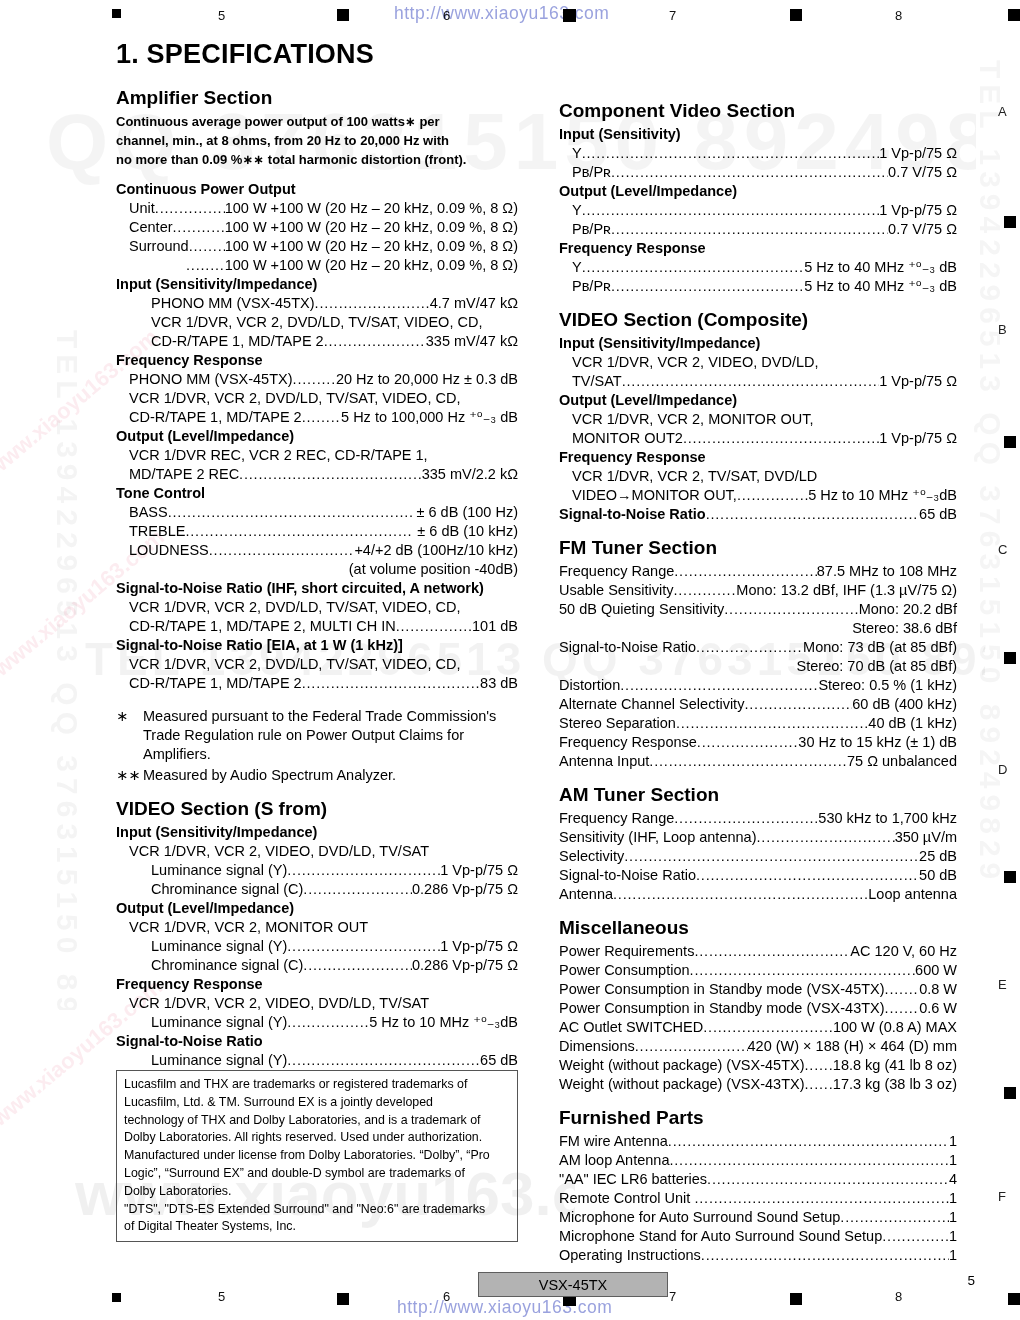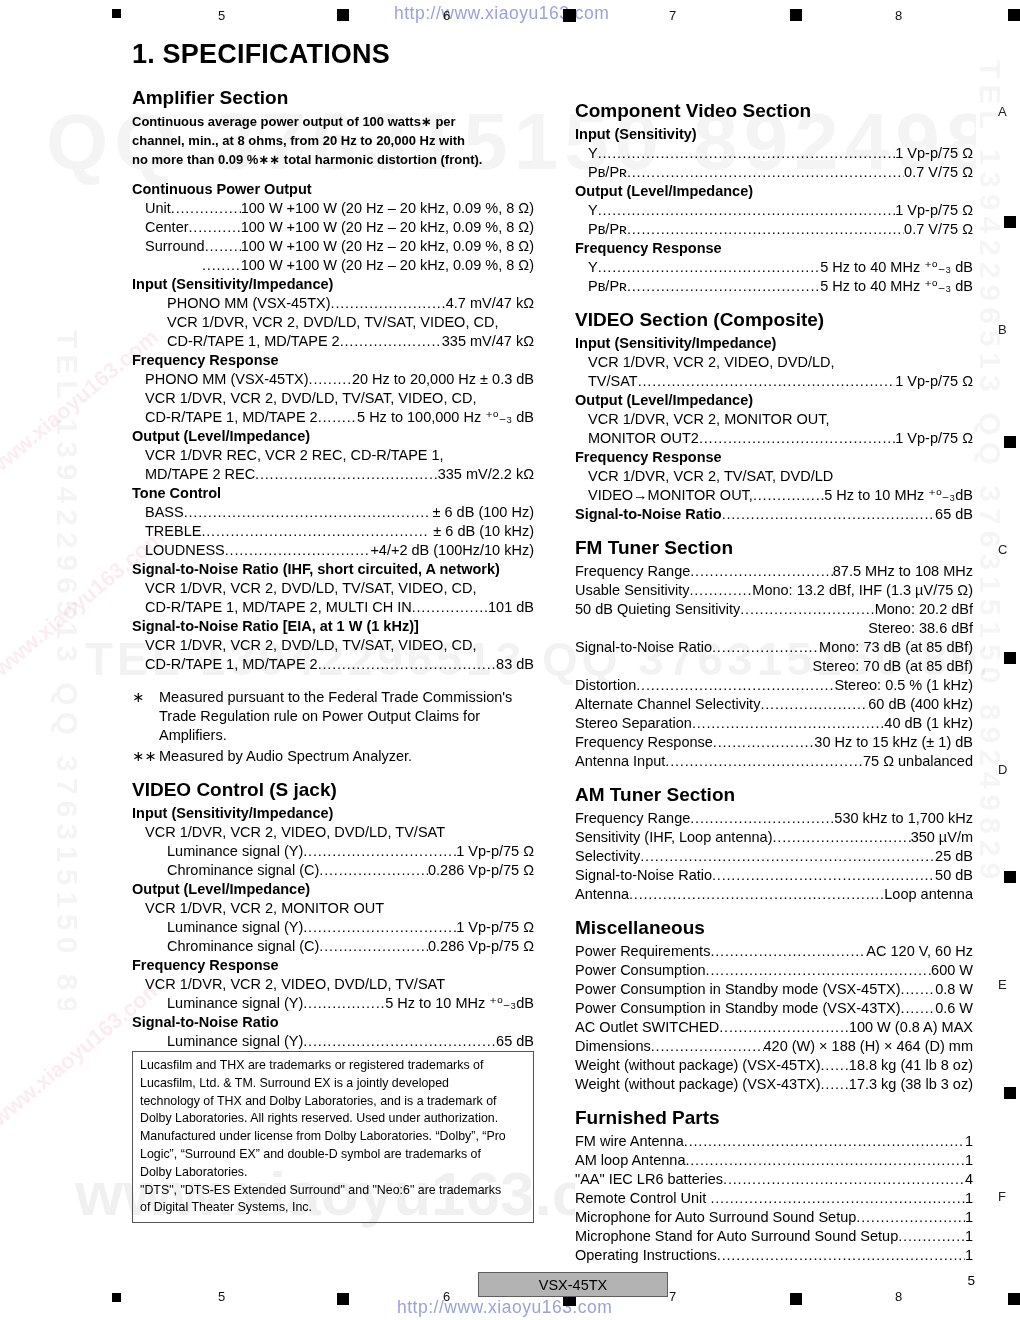--- a/index.html
+++ b/index.html
@@ -15,21 +15,21 @@
   .wm-big-bottom{left:75px;top:1158px;width:500px;font-size:62px;font-weight:bold;color:rgba(0,0,0,0.06);}
   .wm-vert{writing-mode:vertical-rl;font-size:30px;font-weight:bold;color:rgba(60,60,60,0.055);letter-spacing:6px;}
   .wm-vert-left{left:50px;top:330px;height:680px;}
   .wm-vert-right{left:973px;top:60px;height:1130px;color:rgba(60,60,60,0.05);}
   .wm-pink{font-size:22px;font-weight:bold;color:rgba(232,105,140,0.13);transform:rotate(-40deg);}
   
   .sq{position:absolute;background:#000;z-index:3;}
   .num{position:absolute;font-size:13px;color:#111;z-index:3;}
   .mletter{position:absolute;font-size:13px;color:#222;z-index:3;}
   
-  .content{position:absolute;left:132px;top:34px;display:flex;gap:41px;z-index:2;}
+  .content{position:absolute;left:116px;top:34px;display:flex;gap:41px;z-index:2;}
   .col{flex:none;}
   .col-left{width:402px;}
   .col-right{width:398px;padding-top:53px;}
   .h1{font-size:27px;font-weight:bold;line-height:30px;margin:5px 0 17px 0;letter-spacing:.2px;}
   .h2{font-size:19px;font-weight:bold;line-height:23px;margin:12px 0 3px 0;}
   .blocks > .h2:first-child{margin-top:12px;}
   .para{font-size:13px;font-weight:bold;line-height:19px;white-space:pre-line;}
   .gap{height:11px;}
   .row{display:flex;align-items:baseline;font-size:14.5px;line-height:19px;}
   .row.h{font-weight:bold;}
@@ -188,20 +188,23 @@
             <div class="row i1">
               <span class="lbl">TREBLE</span>
               <span class="dots"></span>
               <span class="val"> ± 6 dB (10 kHz)</span>
             </div>
             <div class="row i1">
               <span class="lbl">LOUDNESS</span>
               <span class="dots"></span>
               <span class="val">+4/+2 dB (100Hz/10 kHz)</span>
             </div>
+            <div class="row ra i0">
+              <span class="val">(at volume position -40dB)</span>
+            </div>
             <div class="row h i0">
               <span class="lbl">Signal-to-Noise Ratio (IHF, short circuited, A network)</span>
             </div>
             <div class="row i1">
               <span class="lbl">VCR 1/DVR, VCR 2, DVD/LD, TV/SAT, VIDEO, CD,</span>
             </div>
             <div class="row i1">
               <span class="lbl">CD-R/TAPE 1, MD/TAPE 2, MULTI CH IN</span>
               <span class="dots"></span>
               <span class="val">101 dB</span>
@@ -221,21 +224,21 @@
           <div class="fn">
             <span class="mk">∗</span>
             <span class="tx">Measured pursuant to the Federal Trade Commission's
 Trade Regulation rule on Power Output Claims for
 Amplifiers.</span>
           </div>
           <div class="fn">
             <span class="mk">∗∗</span>
             <span class="tx">Measured by Audio Spectrum Analyzer.</span>
           </div>
-          <div class="h2">VIDEO Control (S jack)</div>
+          <div class="h2">VIDEO Section (S from)</div>
           <div class="rows">
             <div class="row h i0">
               <span class="lbl">Input (Sensitivity/Impedance)</span>
             </div>
             <div class="row i1">
               <span class="lbl">VCR 1/DVR, VCR 2, VIDEO, DVD/LD, TV/SAT</span>
             </div>
             <div class="row i2">
               <span class="lbl">Luminance signal (Y)</span>
               <span class="dots"></span>

